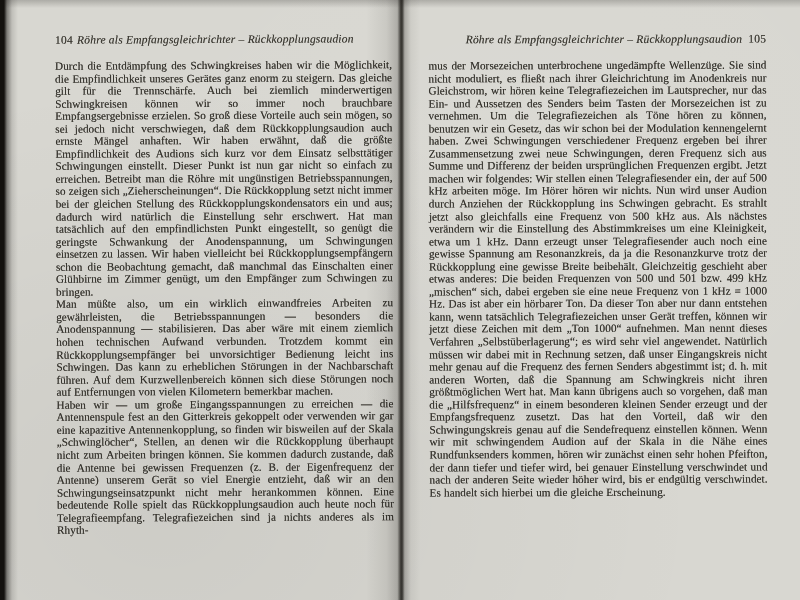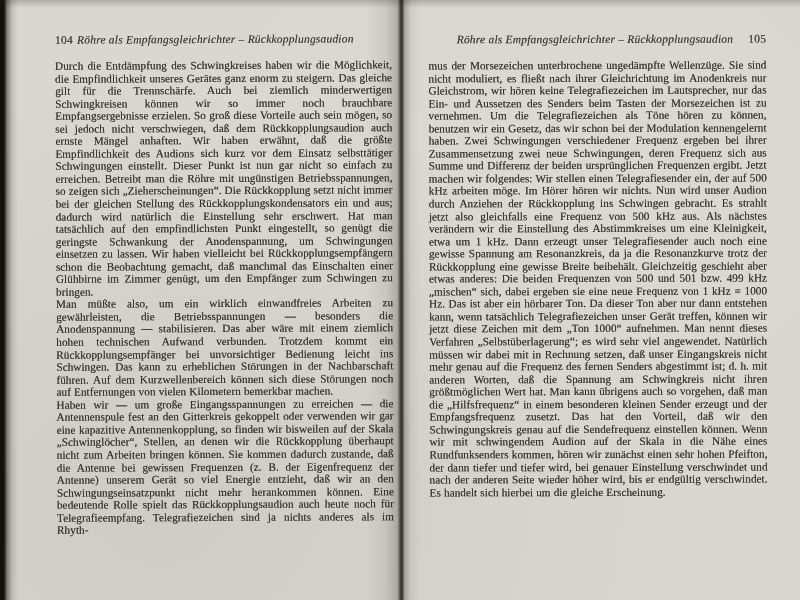--- a/index.html
+++ b/index.html
@@ -75,21 +75,21 @@
     text-shadow: 0 0 0.5px rgba(58,56,49,0.65);
   }
   .running-header .title {
     font-style: italic;
     letter-spacing: 0.2px;
     white-space: nowrap;
   }
   .running-header .pagenum { letter-spacing: 0.3px; }
   .page-left  .running-header .pagenum { margin-right: 4px; }
   .page-right .running-header { justify-content: flex-end; }
-  .page-right .running-header .pagenum { margin-left: 15px; }
+  .page-right .running-header .pagenum { margin-left: 6px; }
   .bodytext {
     font-size: 11.2px;
     line-height: 12.55px;
     text-align: justify;
     letter-spacing: 0.05px;
     word-spacing: 0.25px;
     color: #34322c;
     text-shadow: 0 0 0.55px rgba(52,50,44,0.7);
   }
   .bodytext p { margin: 0; }

